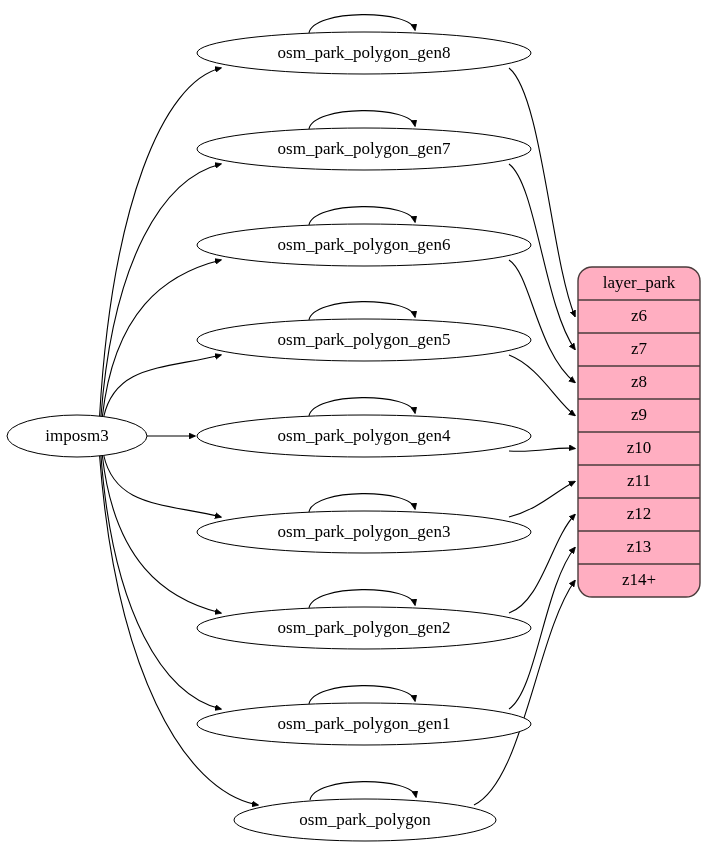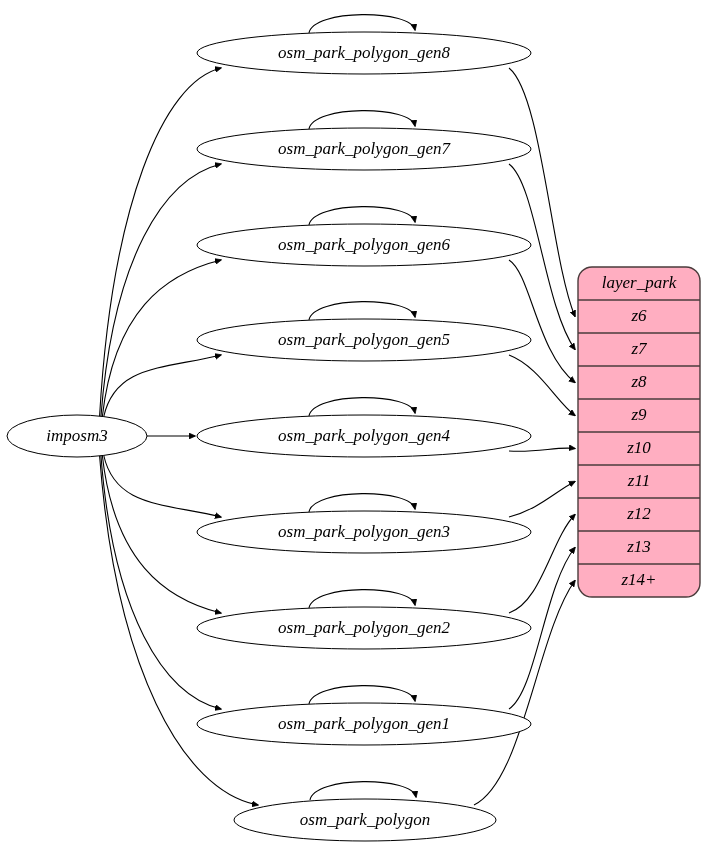--- a/index.html
+++ b/index.html
@@ -7,21 +7,20 @@
     padding: 0;
     background: #ffffff;
   }
   #canvas {
     position: relative;
     width: 707px;
     height: 851px;
     background: #ffffff;
     font-family: "Liberation Serif", "DejaVu Serif", serif;
     overflow: hidden;
-    font-style: italic;
   }
   #graph-svg {
     position: absolute;
     left: 0;
     top: 0;
     width: 707px;
     height: 851px;
   }
   .node-ellipse {
     fill: #ffffff;

